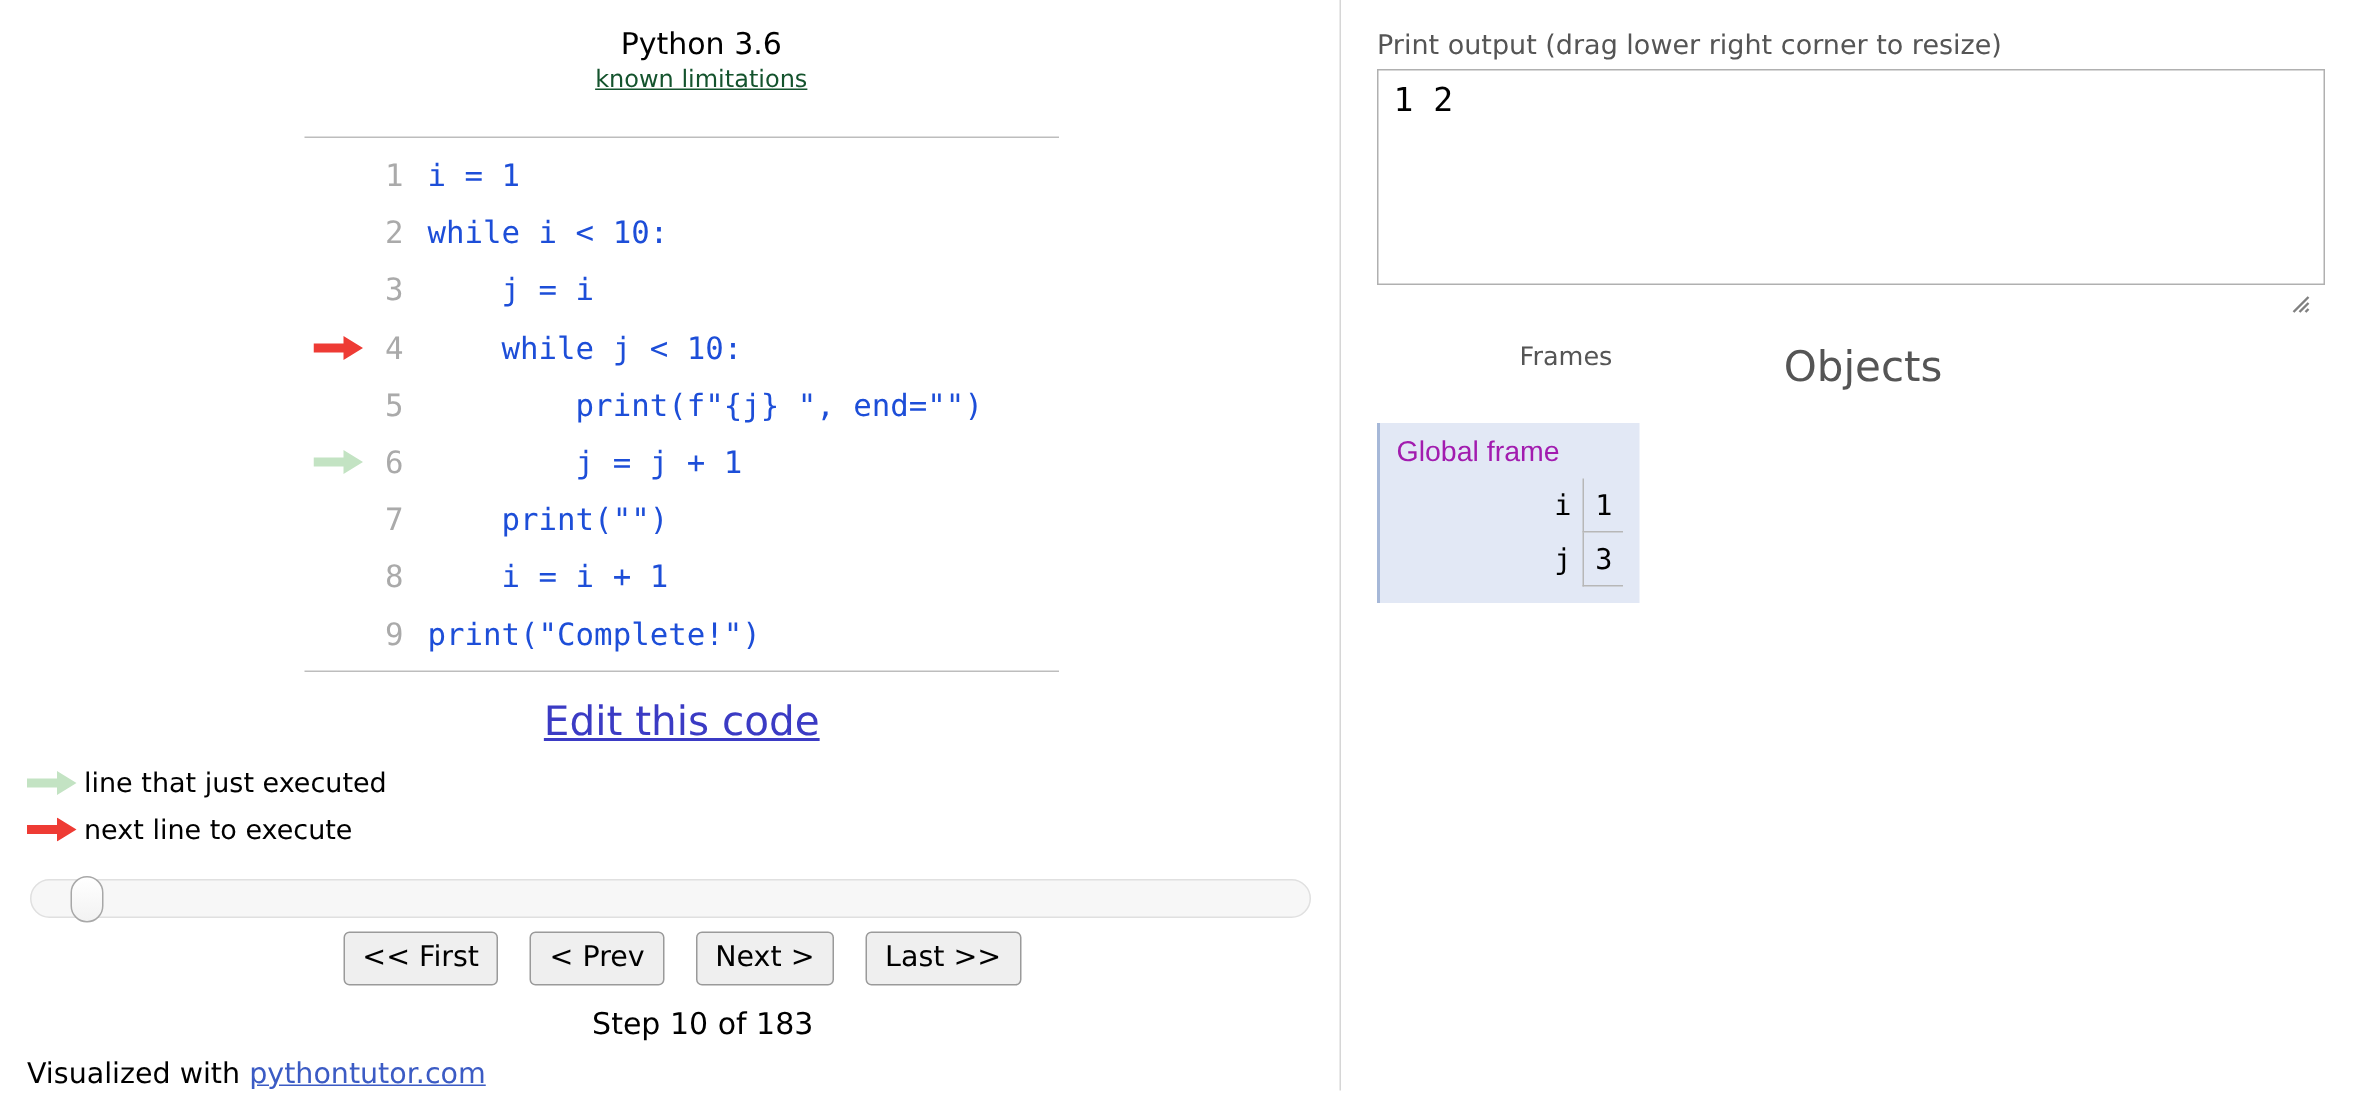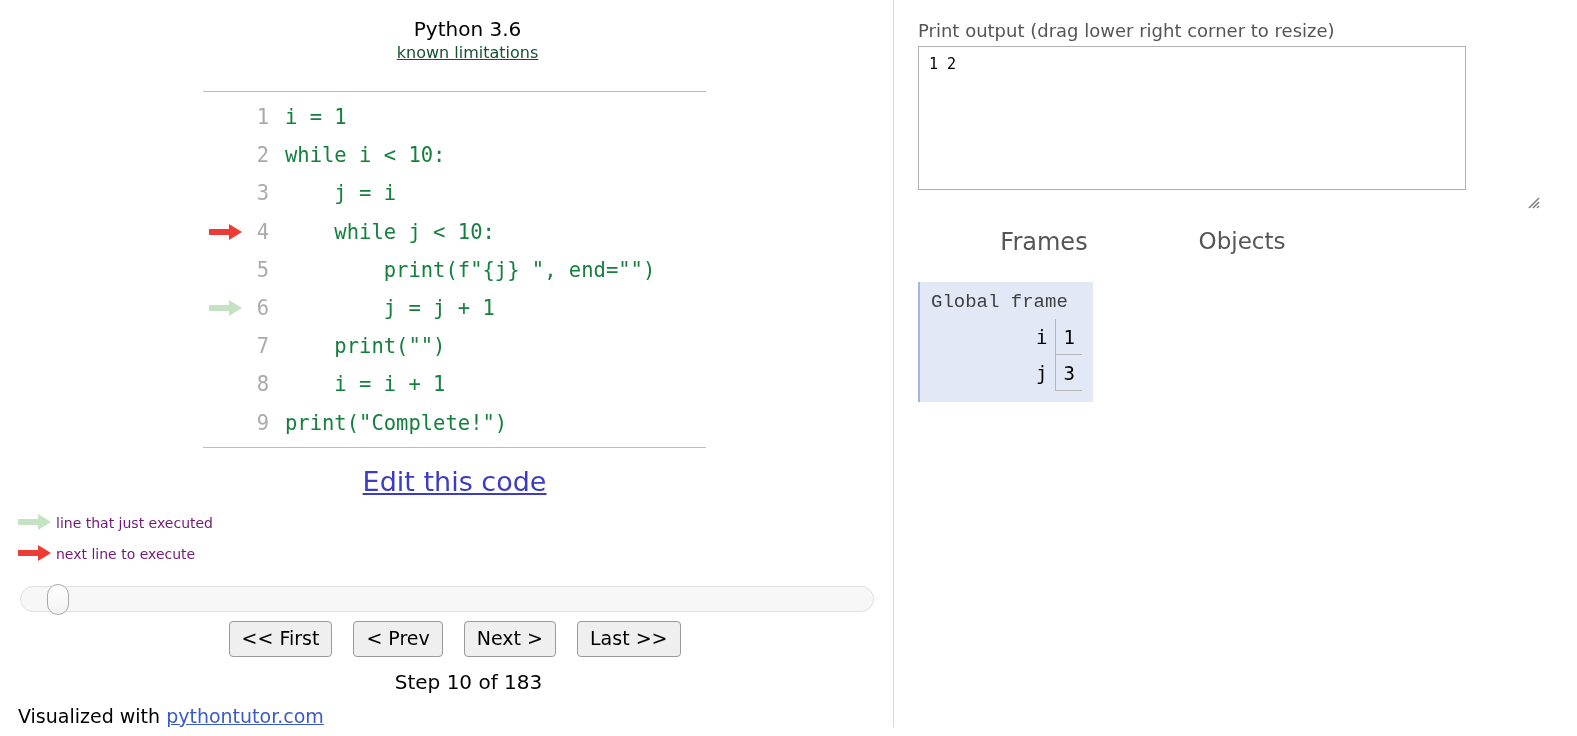--- a/index.html
+++ b/index.html
@@ -85,21 +85,21 @@
   .lineno {
     width: 22px;
     flex: 0 0 22px;
     text-align: right;
     color: #aaaaaa;
     font-family: "DejaVu Sans Mono", monospace;
     font-size: 20.5px;
   }
   .codetext {
     padding-left: 16px;
-    color: #15803d;
+    color: #1d4ed8;
     font-family: "DejaVu Sans Mono", monospace;
     font-size: 20.5px;
   }
 
   
   #edit-this-code {
     position: absolute;
     left: 203px;
     top: 466px;
     width: 503px;
@@ -122,21 +122,21 @@
     display: flex;
     align-items: center;
     height: 31px;
   }
   .legend-arrow {
     width: 38px;
     flex: 0 0 38px;
     height: 18px;
     position: relative;
   }
-  .legend-label { color: #701a75; font-size: 14px; }
+  .legend-label { color: #000000; font-size: 18px; }
 
   
   #slider-wrap {
     position: absolute;
     left: 20px;
     top: 586px;
     width: 854px;
     height: 26px;
   }
   #slider-track {
@@ -218,75 +218,75 @@
     position: absolute;
     left: 24px;
     top: 20px;
     font-size: 18px;
     color: #555555;
   }
   #print-output-area {
     position: absolute;
     left: 24px;
     top: 46px;
-    width: 548px;
+    width: 632px;
     height: 144px;
     box-sizing: border-box;
     border: 1px solid #b0b0b0;
     background: #ffffff;
     font-family: "DejaVu Sans Mono", monospace;
-    font-size: 15px;
+    font-size: 22px;
     color: #000;
     padding: 8px 10px;
     white-space: pre;
     overflow: hidden;
   }
   #resize-grip {
     position: absolute;
     left: 632px;
     top: 194px;
     width: 14px;
     height: 14px;
   }
 
   
   #frames-header {
     position: absolute;
     left: 60px;
     top: 228px;
     width: 180px;
     text-align: center;
-    font-size: 24px;
+    font-size: 17px;
     color: #555555;
   }
   #objects-header {
     position: absolute;
     left: 258px;
     top: 228px;
     width: 180px;
     text-align: center;
-    font-size: 23px;
+    font-size: 28px;
     color: #555555;
   }
 
   
   #global-frame {
     position: absolute;
     left: 24px;
     top: 282px;
     width: 175px;
     box-sizing: border-box;
     background: #e2e8f5;
     border-left: 2px solid #a6b8d8;
     padding: 9px 11px 11px 11px;
   }
   #global-frame-title {
-    font-family: Liberation Mono, monospace;
+    font-family: Liberation Sans, sans-serif;
     font-size: 19px;
-    color: #404040;
+    color: #a21caf;
     text-align: left;
     margin-bottom: 6px;
     white-space: pre;
   }
   .var-row {
     display: flex;
     align-items: stretch;
     justify-content: flex-end;
     height: 36px;
   }

